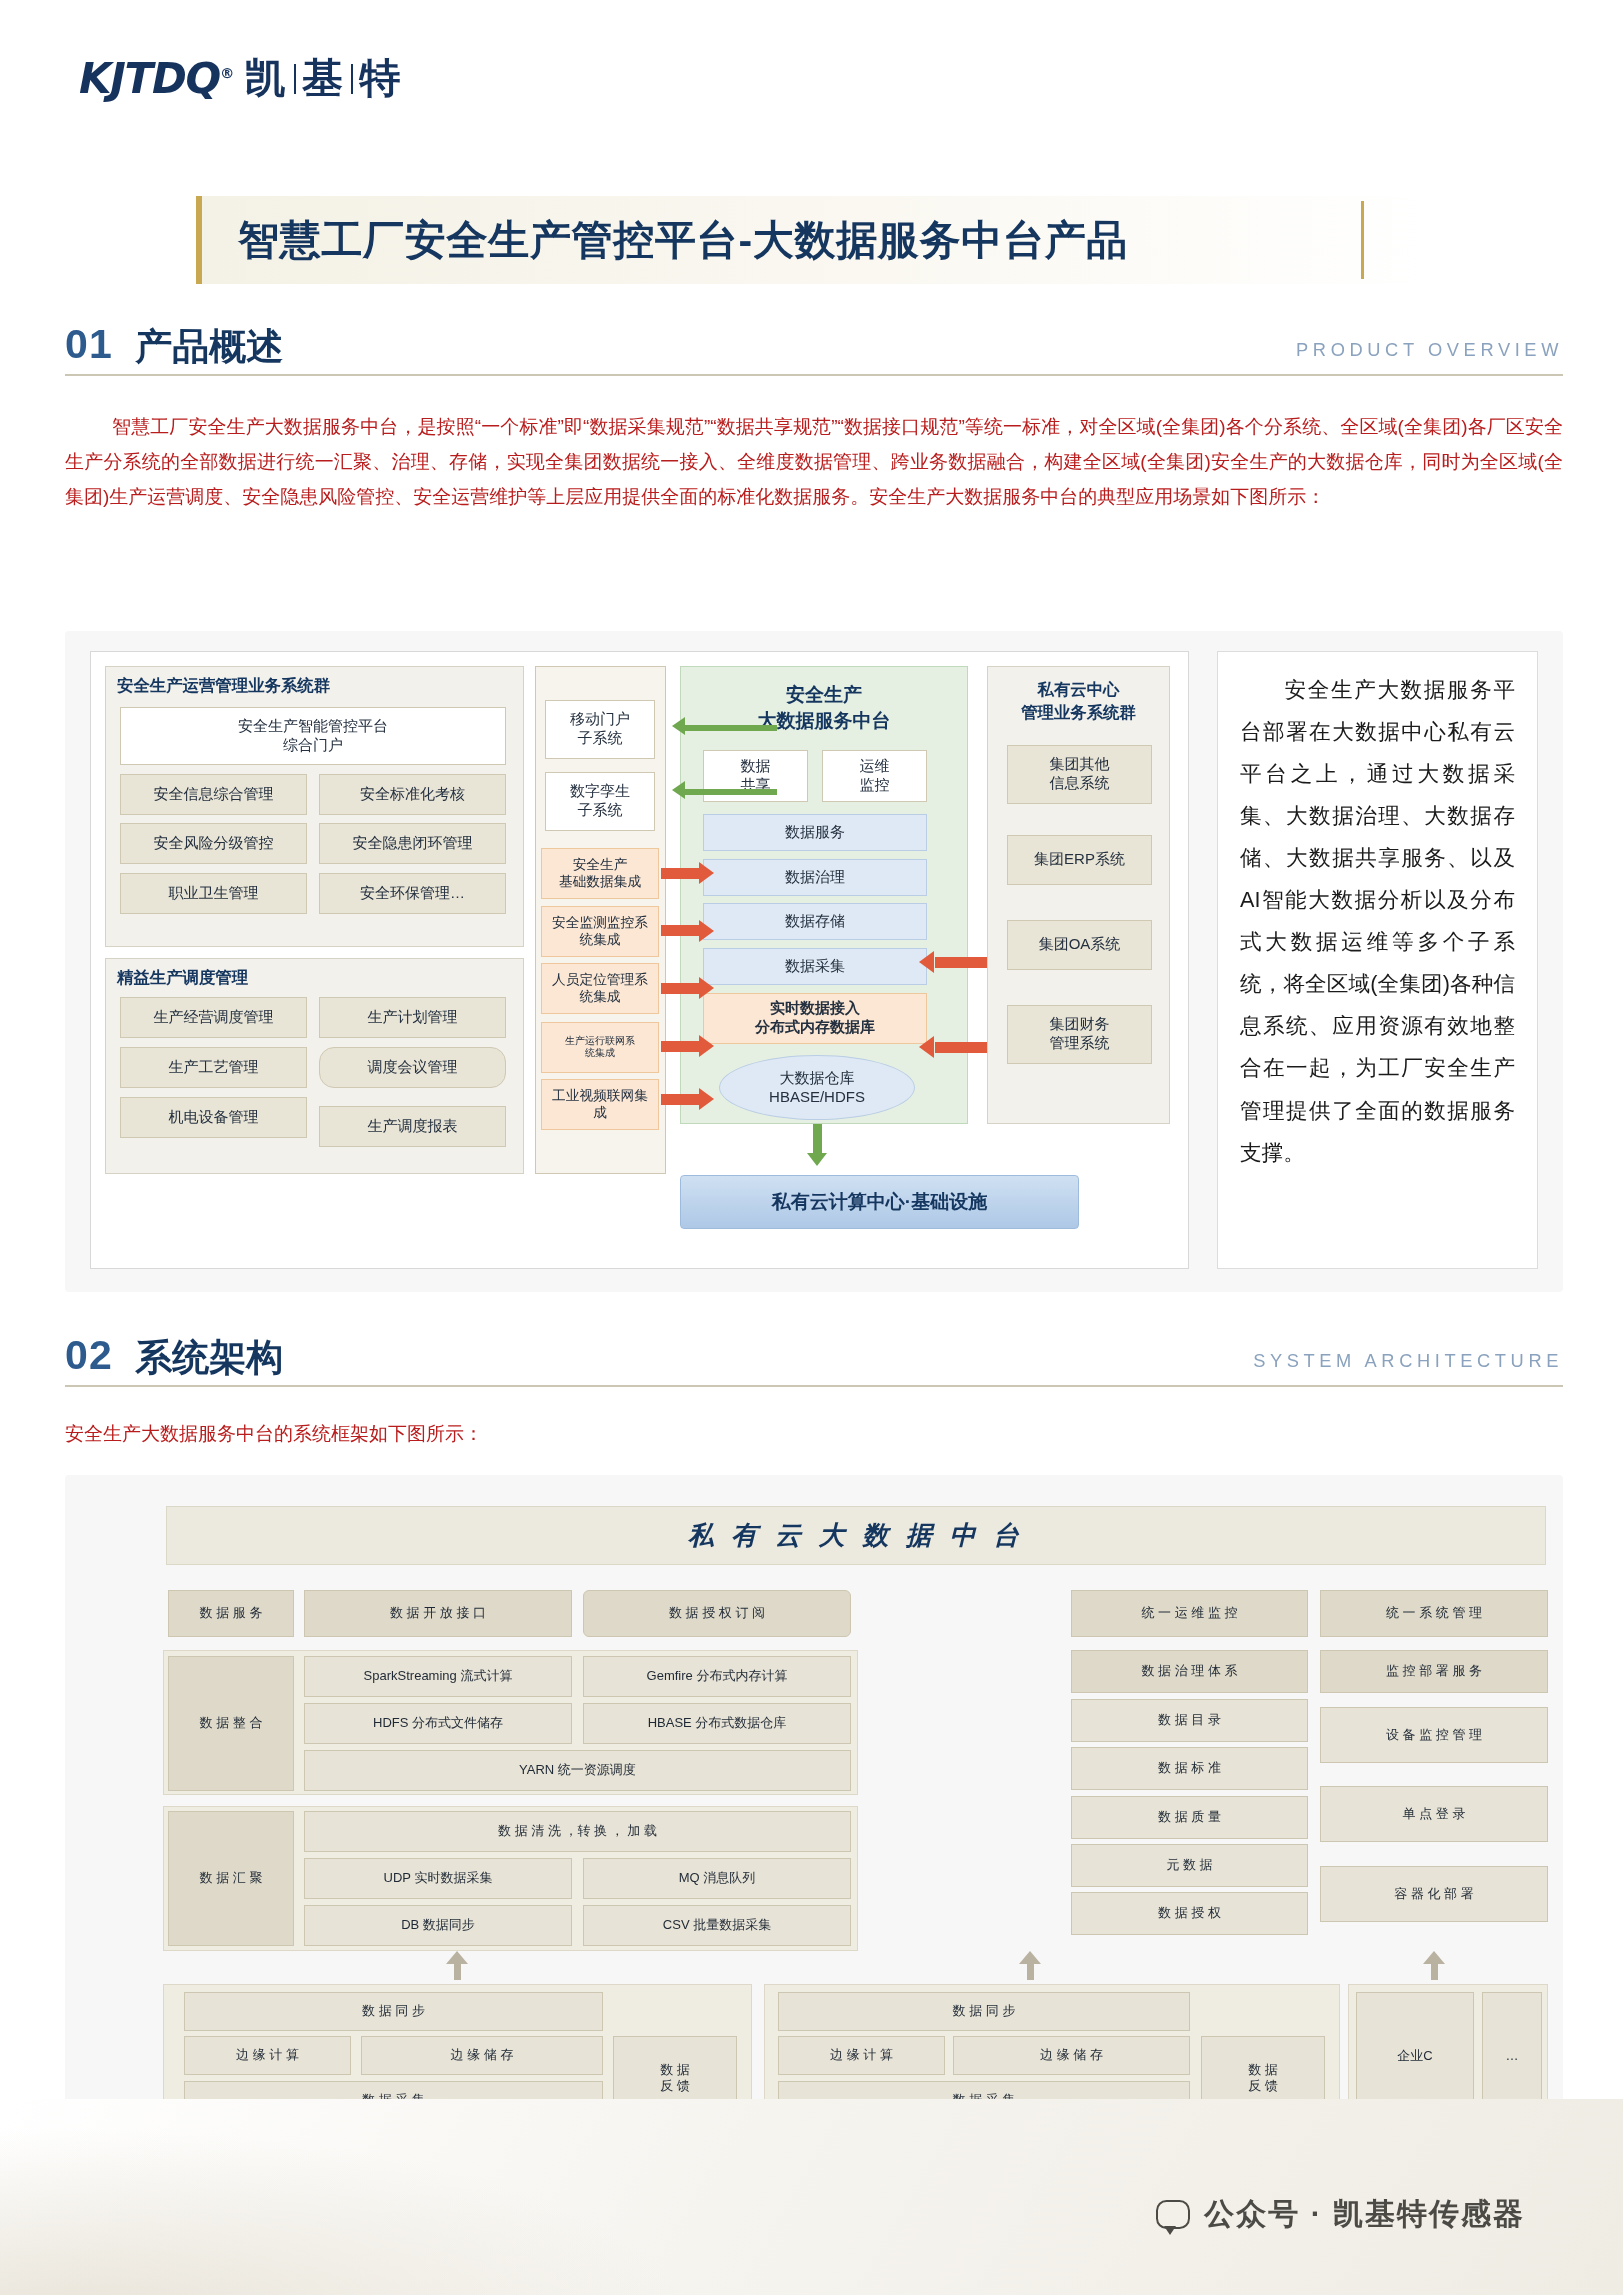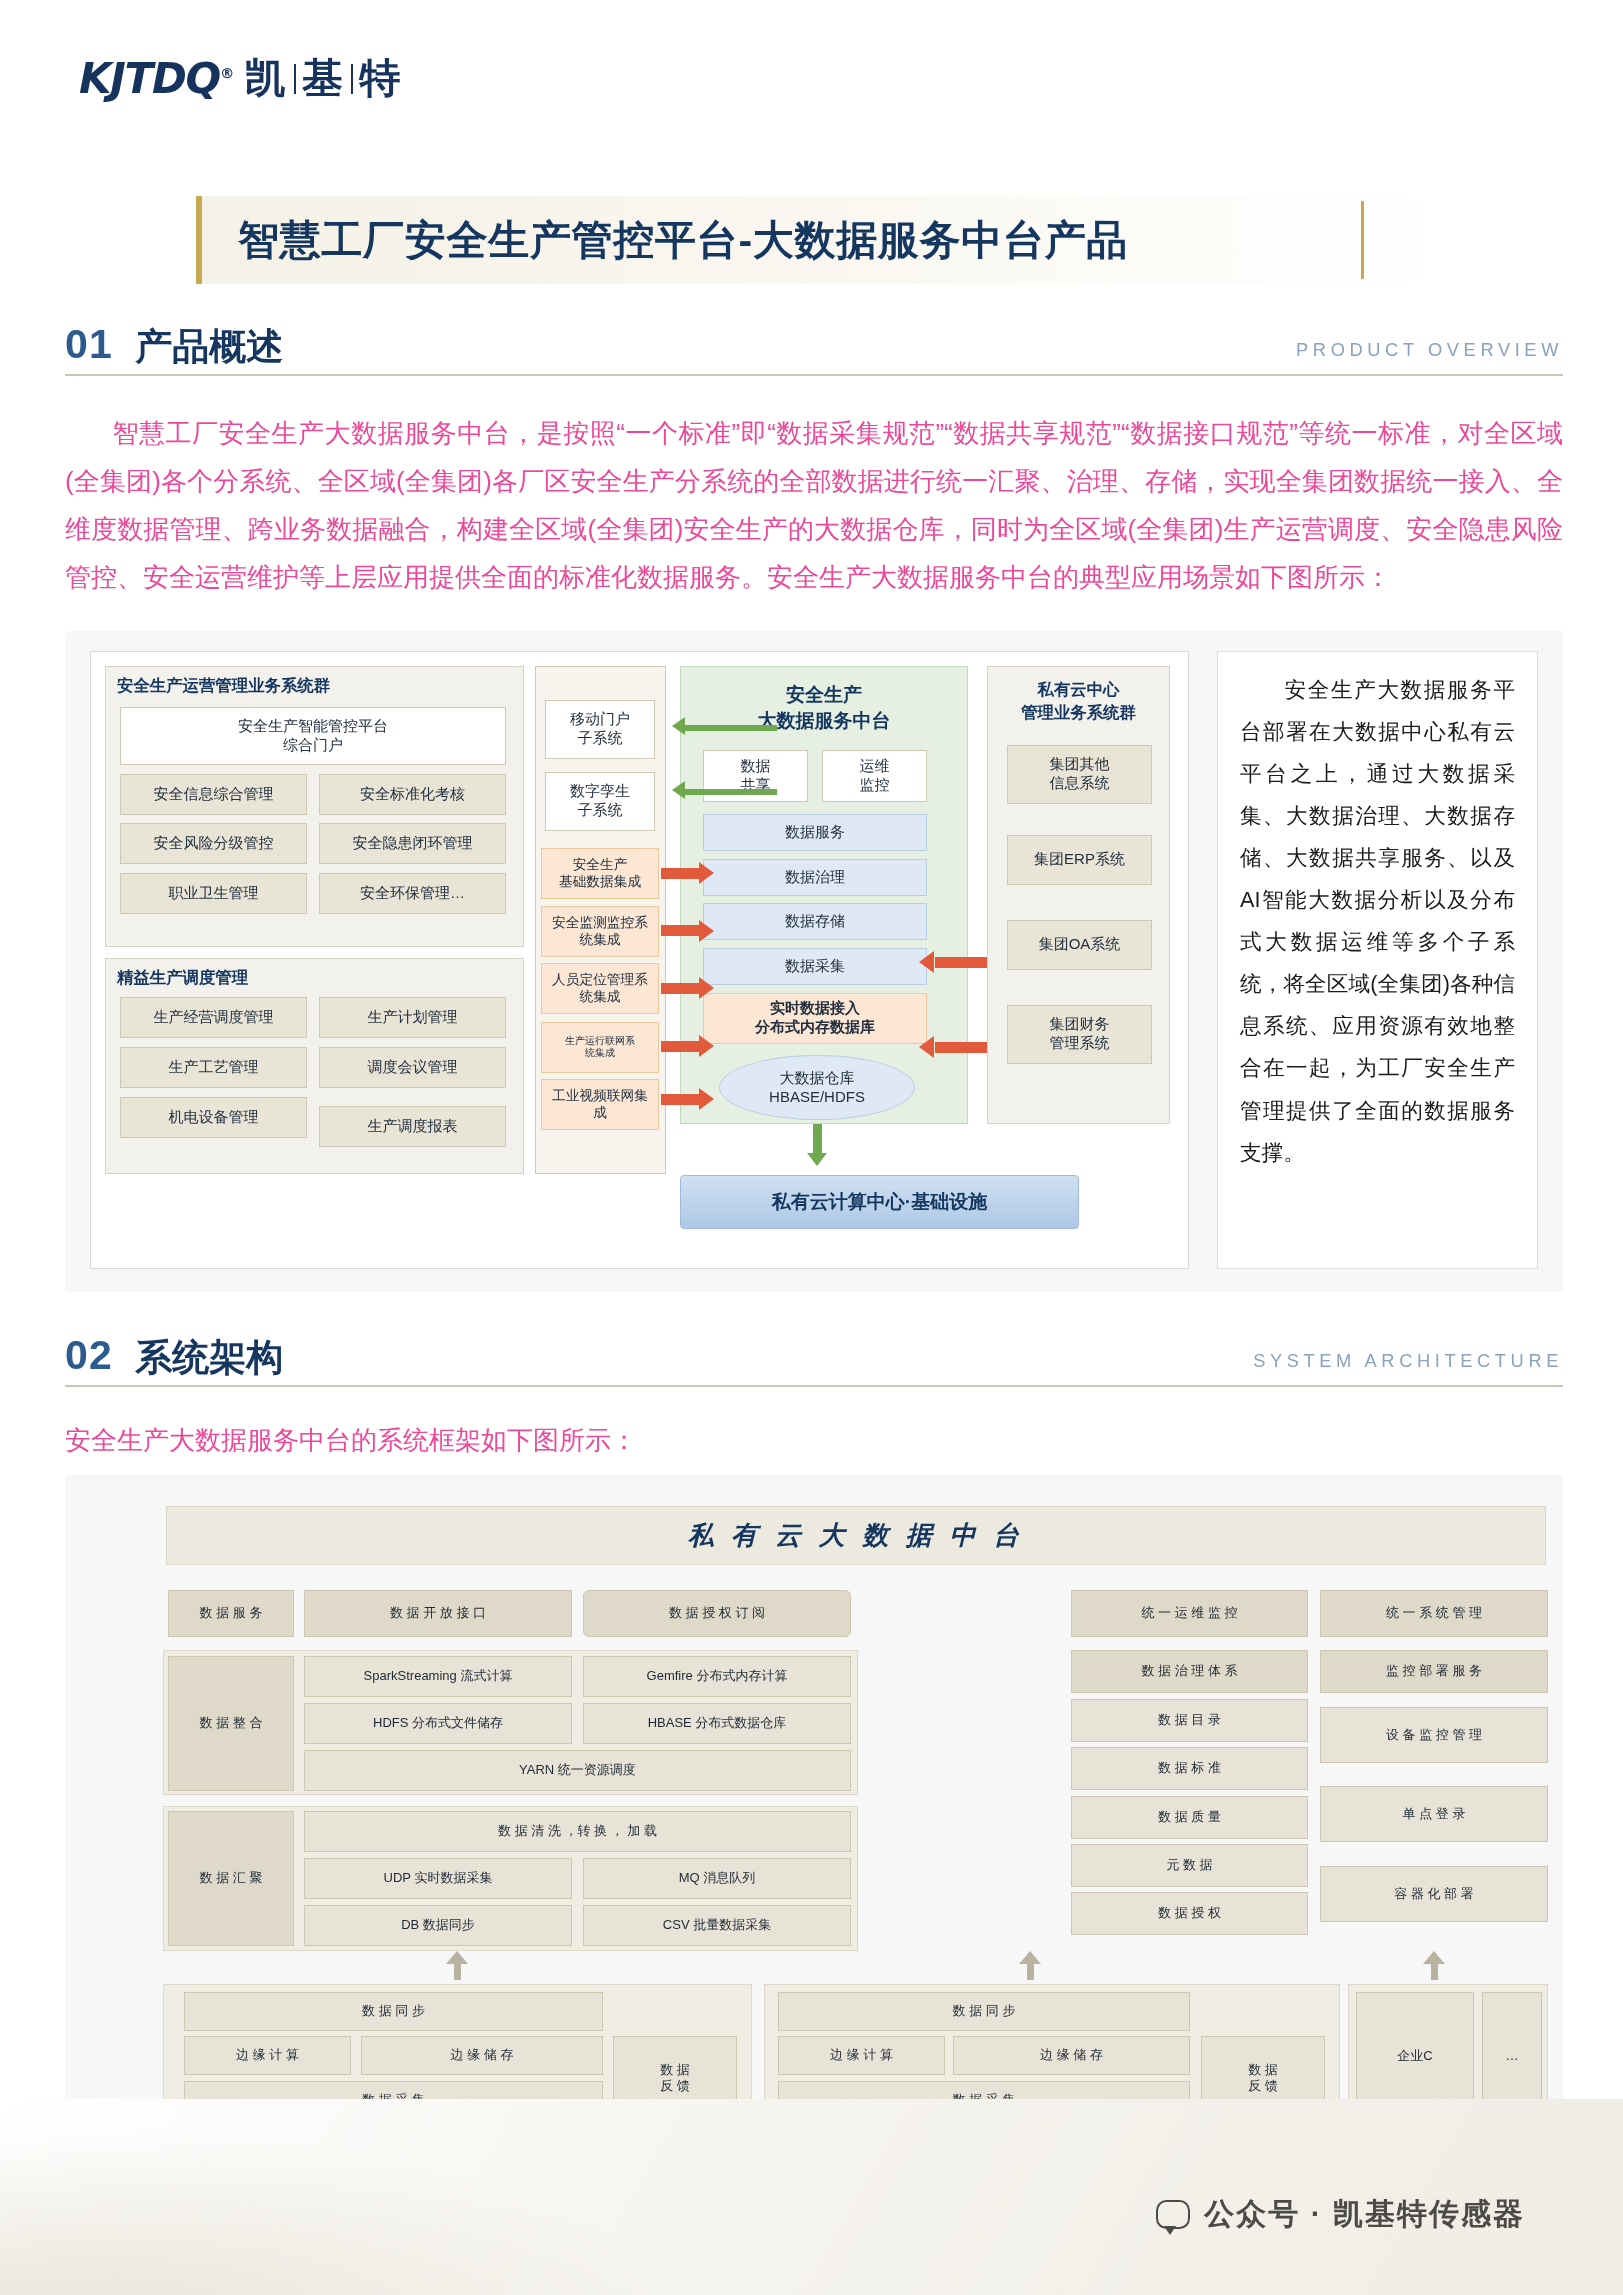--- a/index.html
+++ b/index.html
@@ -71,21 +71,21 @@
   }
   .sec-en {
     margin-left:auto; font-size: 18.3px; color:#8aa2bd; letter-spacing: 4.6px; font-weight:400;
     padding-bottom: 3.9px;
   }
 
   
   .para {
     position:absolute;
     left:65px; width: 1498px;
-    font-size: 26px; line-height: 1.85; color:#ec4899; text-align: justify;
+    font-size: 19px; line-height: 1.85; color:#b91c1c; text-align: justify;
   }
   .para .indent { display:inline-block; width: 47px; }
 
   
   .fig1 {
     position:absolute; left:65px; top:631px; width:1498px; height:661px;
     background:#f7f7f7; border-radius:3.9px;
   }
   .fig1-left {
     position:absolute; left:25px; top:19.6px; width:1099px; height:618px;
@@ -247,21 +247,21 @@
     <div class="dg-box" style="left:228px;top:171px;width:187px;height:41px;">安全隐患闭环管理</div>
     <div class="dg-box" style="left:29px;top:221px;width:187px;height:41px;">职业卫生管理</div>
     <div class="dg-box" style="left:228px;top:221px;width:187px;height:41px;">安全环保管理…</div>
 
     <div class="dg-panel gray" style="left:14.4px;top:306px;width:419px;height:216px;"></div>
     <div class="dg-label" style="left:26px;top:315px;">精益生产调度管理</div>
 
     <div class="dg-box" style="left:29px;top:345px;width:187px;height:41px;">生产经营调度管理</div>
     <div class="dg-box" style="left:228px;top:345px;width:187px;height:41px;">生产计划管理</div>
     <div class="dg-box" style="left:29px;top:395px;width:187px;height:41px;">生产工艺管理</div>
-    <div class="dg-box" style="left:228px;top:395px;width:187px;height:41px;">调度会议管理</div>
+    <div class="dg-box" style="left:228px;top:395px;width:187px;height:41px;border-radius:15px;">调度会议管理</div>
     <div class="dg-box" style="left:29px;top:445px;width:187px;height:41px;">机电设备管理</div>
     <div class="dg-box" style="left:228px;top:445px;width:187px;height:41px;margin-top:9px;">生产调度报表</div>
 
     <div class="dg-panel" style="left:444px;top:14.4px;width:131px;height:508px;background:#f6f4ec;"></div>
     <div class="dg-box white" style="left:454px;top:48px;width:110px;height:59px;white-space:pre-line;">移动门户
 子系统</div>
     <div class="dg-box white" style="left:454px;top:120px;width:110px;height:59px;white-space:pre-line;">数字孪生
 子系统</div>
 
     <div class="dg-box orange" style="left:450px;top:196px;width:118px;height:51px;white-space:pre-line;font-size:13.7px;">安全生产

